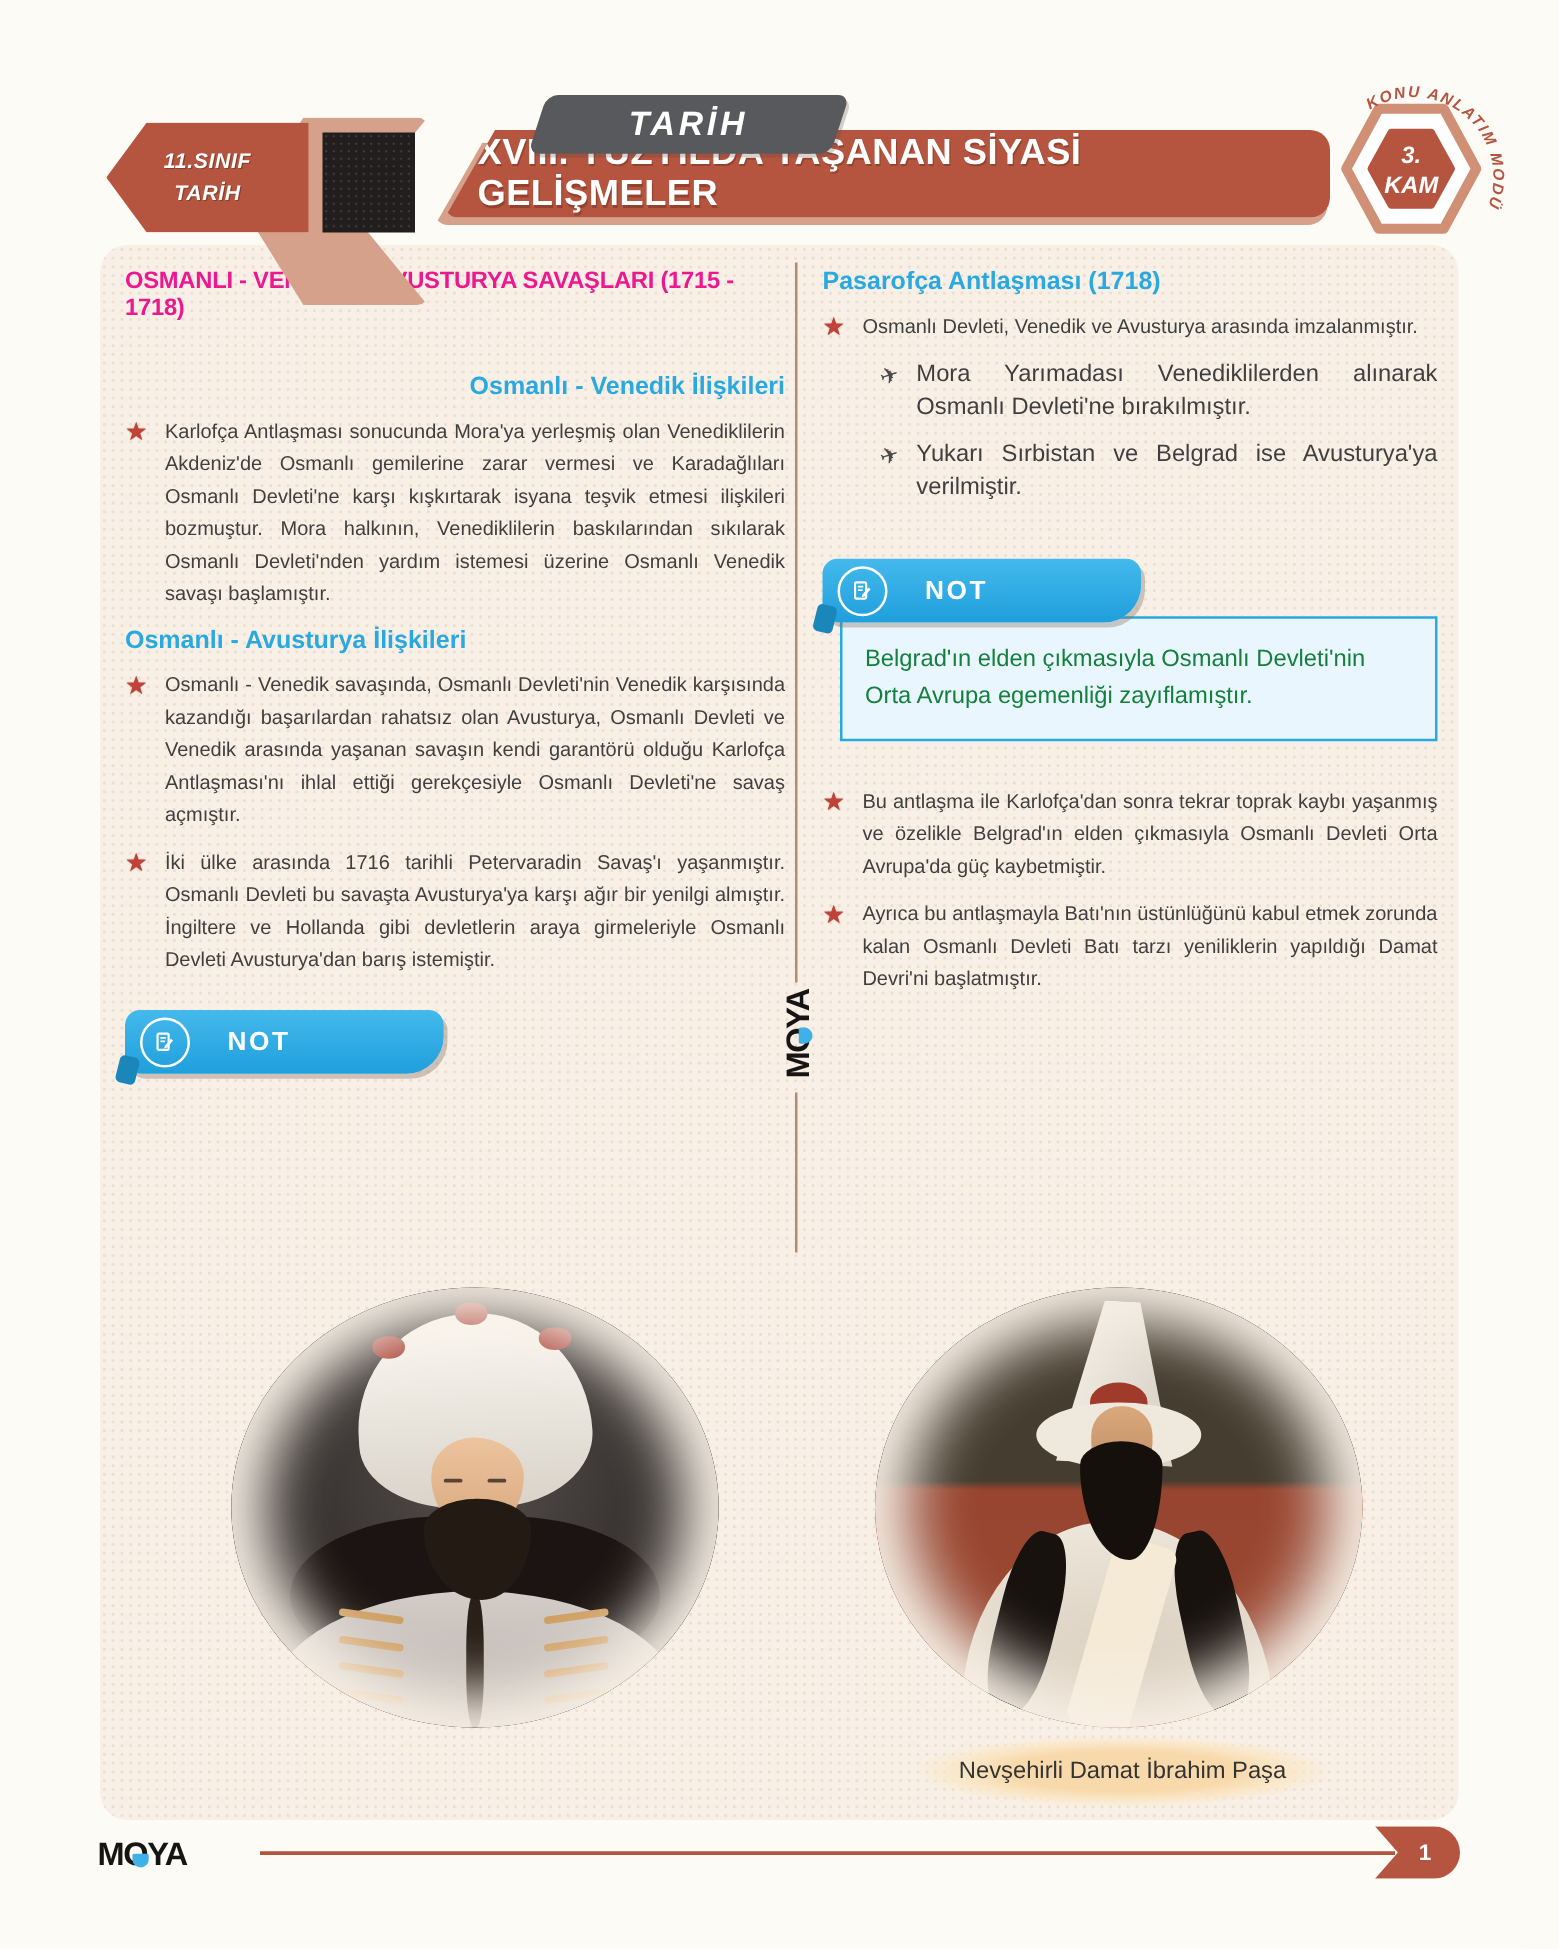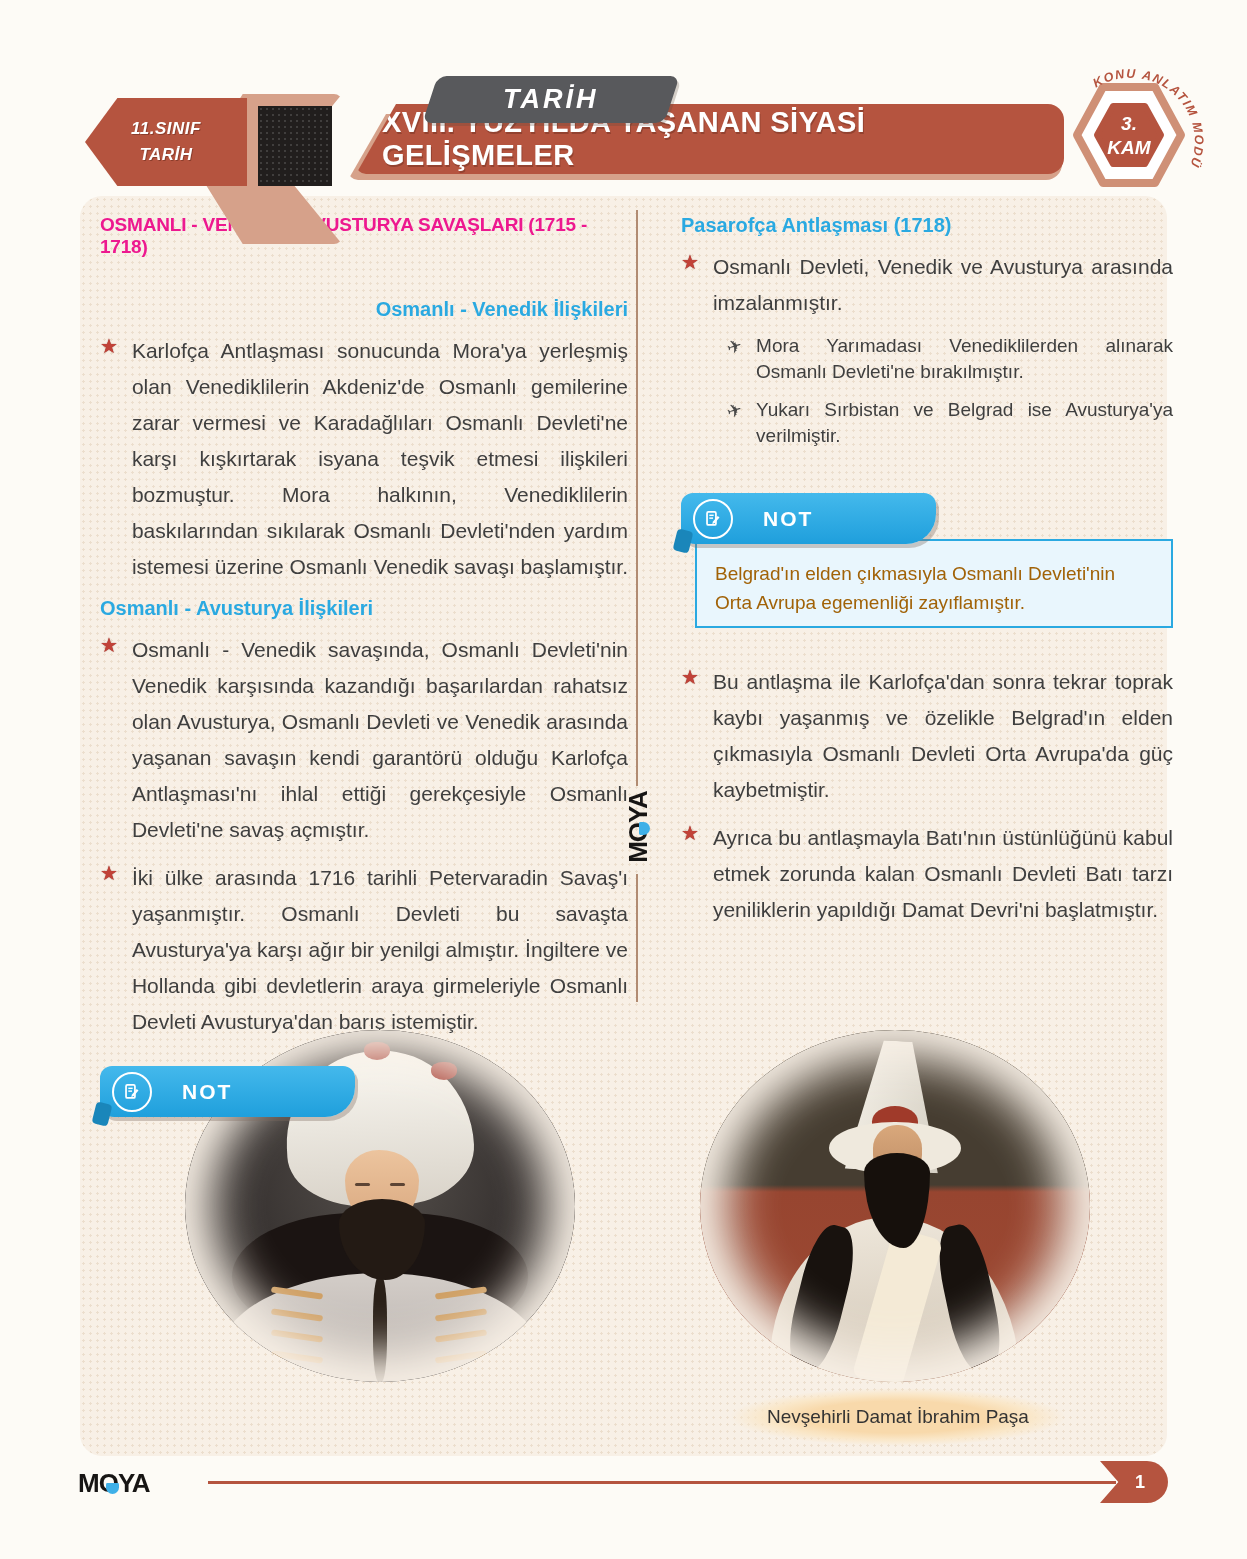--- a/index.html
+++ b/index.html
@@ -31,47 +31,47 @@
     color:#fff; font-weight:bold; font-size:29px; letter-spacing:.4px; padding-left:26px;
     text-shadow:1px 2px 0 rgba(70,25,12,.3); }
   .module-badge { position:absolute; left:1068px; top:66px; width:179px; height:150px; z-index:7; }
 
   
   .panel { position:absolute; left:80px; top:196px; width:1087px; height:1260px;
     background:#f8f0e6; border-radius:22px; z-index:1;
     background-image:radial-gradient(rgba(203,175,140,.28) 1px, transparent 1.3px); background-size:7px 7px; }
 
   .col-left  { position:absolute; left:20px;  top:8px;  width:528px; }
-  .col-right { position:absolute; left:601px; top:8px;  width:492px; }
+  .col-right { position:absolute; left:578px; top:8px;  width:492px; }
 
   .h-pink { color:#ed188f; font-weight:bold; font-size:19px; letter-spacing:-.2px; margin-top:10px; }
   .h-blue { color:#2aa9e1; font-weight:bold; font-size:20px; }
   .mt40 { margin-top:40px;text-align:right; } .mt26 { margin-top:12px; } .mt10 { margin-top:10px; }
 
   .bullet { display:flex; gap:14px; margin-top:12px; }
   .bullet .star { color:#c14238; font-size:20px; line-height:26px; text-shadow:0 0 1px #7e241c; flex:0 0 auto; }
-  .bullet p { flex:1; font-size:21px; line-height:36px; color:#3f3f3f; text-align:justify; }
+  .bullet p { flex:1; font-size:16px; line-height:26px; color:#3f3f3f; text-align:justify; }
 
   .maddeleri { margin:14px 0 0 34px; font-weight:bold; color:#333; font-size:19px; }
   .sub-bullet { display:flex; gap:10px; margin:12px 0 0 50px; }
   .sub-bullet .plane { color:#4a4a4a; font-size:18px; line-height:26px; transform:rotate(-18deg); flex:0 0 auto; }
   .sub-bullet p { flex:1; font-size:19px; line-height:26px; color:#3f3f3f; text-align:justify; }
 
   
   .note-tab { position:relative; width:255px; height:51px; margin-top:26px;
     background:linear-gradient(180deg,#44b9ec,#1f9fdc); border-radius:12px 12px 30px 14px;
     display:flex; align-items:center; gap:30px; padding-left:12px; z-index:2;
     box-shadow:3px 4px 0 rgba(125,105,95,.35); }
   .note-tab::after { content:""; position:absolute; left:-6px; bottom:-8px; width:16px; height:22px;
     background:#1a86ba; border-radius:4px; transform:rotate(14deg); z-index:-1; }
   .note-circle { width:40px; height:40px; border-radius:50%; border:2.5px solid #fff;
     display:flex; align-items:center; justify-content:center; flex:0 0 auto; }
   .note-label { color:#fff; font-weight:bold; font-size:21px; letter-spacing:2px; }
   .note-body { margin:-5px 0 0 14px; border:2px solid #2aa9e1; background:#e9f6fd;
-    padding:18px 18px 9px 18px; font-size:19px; line-height:29px; color:#a16207; position:relative; z-index:1; }
+    padding:18px 18px 20px 18px; font-size:19px; line-height:29px; color:#15803d; position:relative; z-index:1; }
 
   
   .div-line1 { position:absolute; left:556px; top:14px;  width:2px; height:576px; background:#b18b72; }
   .div-line2 { position:absolute; left:556px; top:678px; width:2px; height:128px; background:#b18b72; }
   .v-brand { position:absolute; left:524px; top:598px; width:68px; height:66px;
     display:flex; align-items:center; justify-content:center; transform:rotate(-90deg); }
 
   
   .brand { position:relative; font-weight:900; font-size:26px; letter-spacing:-1px; color:#171514;
     font-family:"Liberation Sans","DejaVu Sans",sans-serif; }

